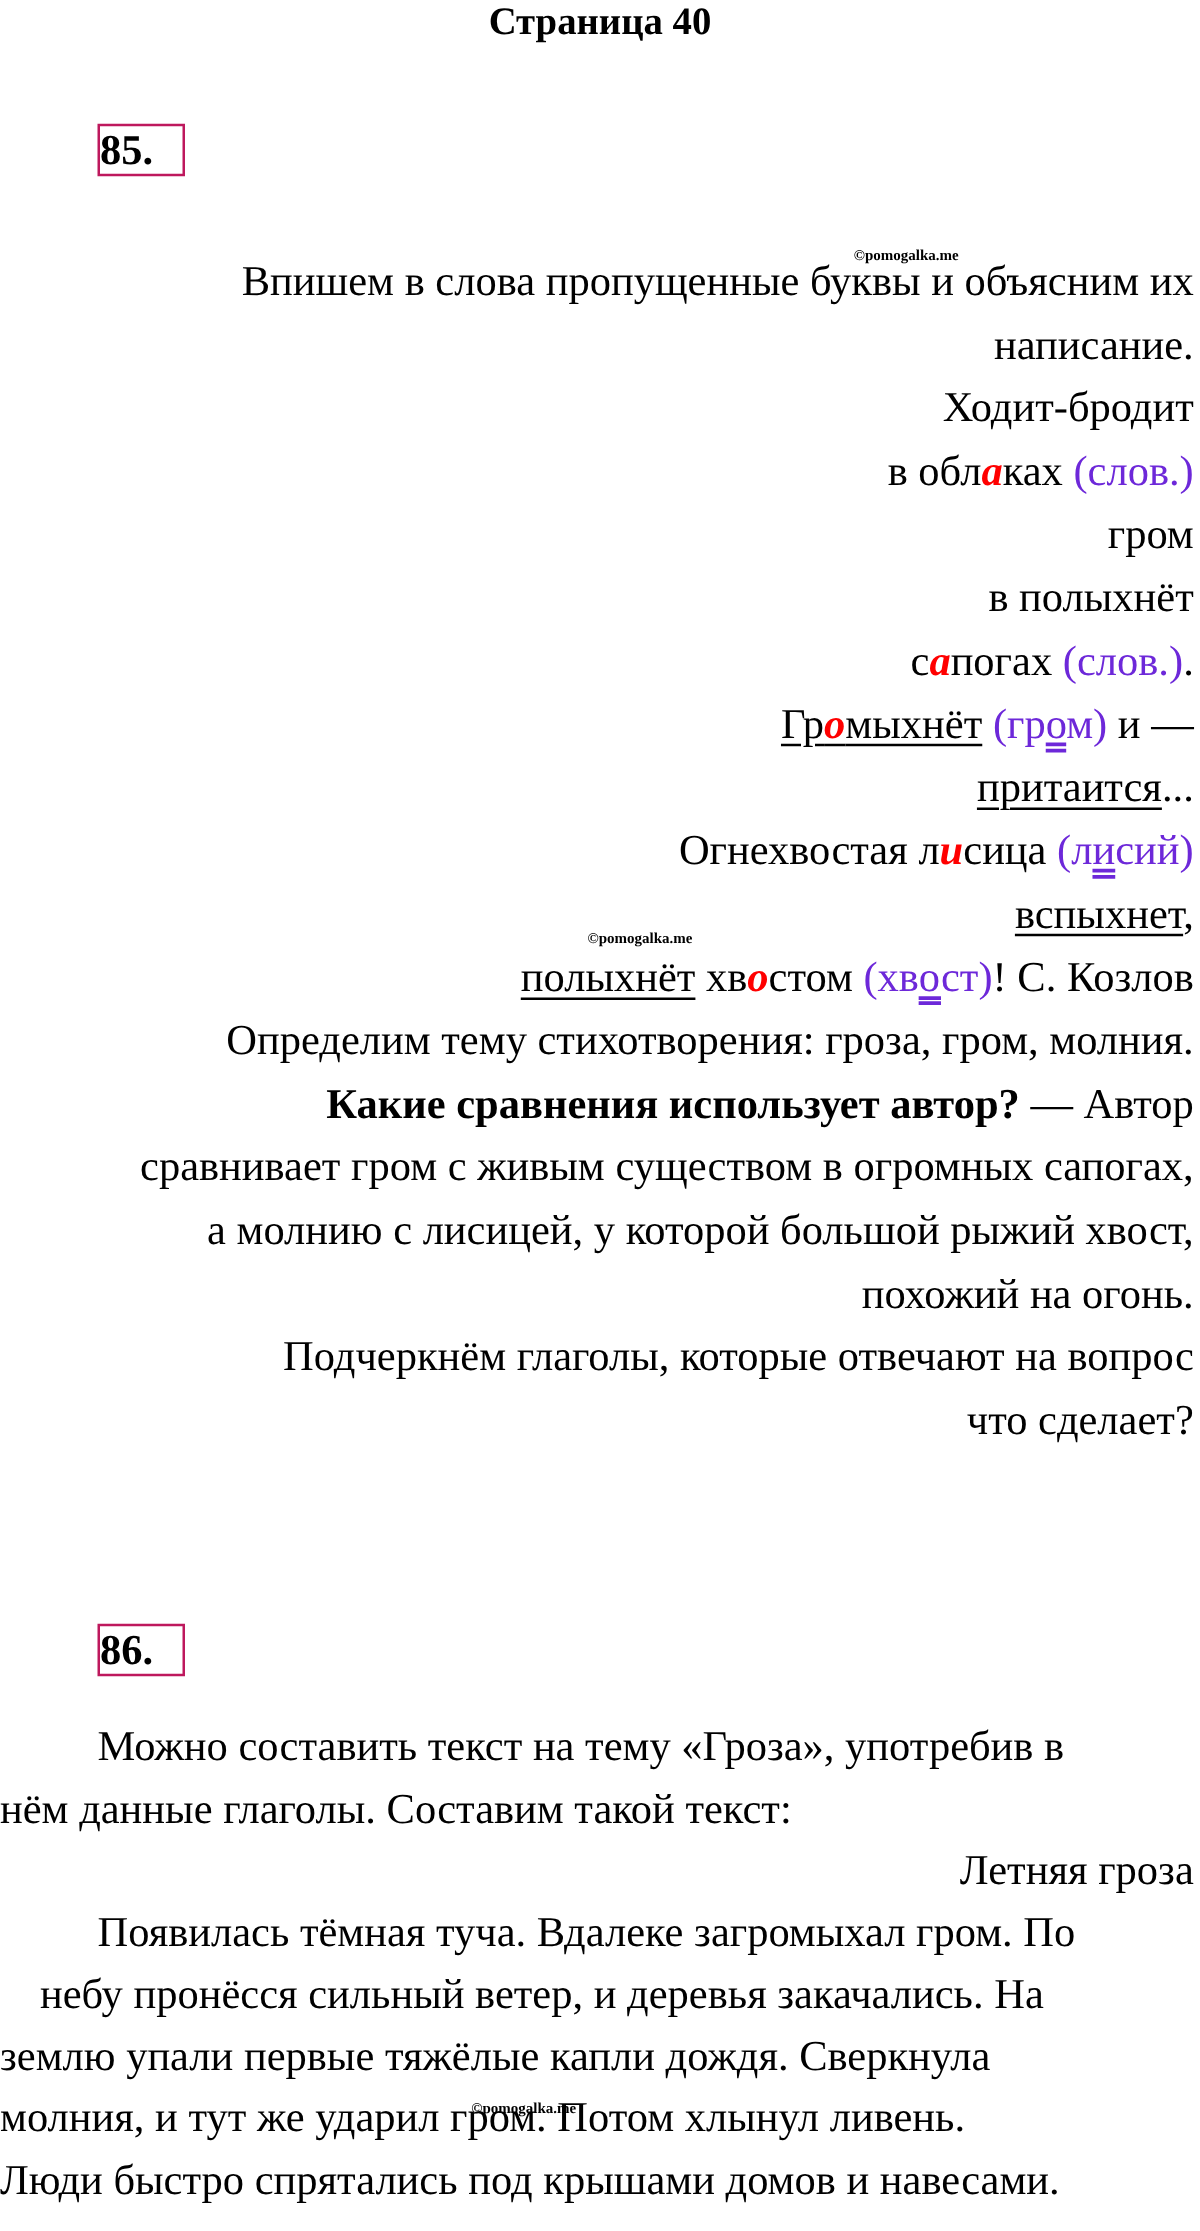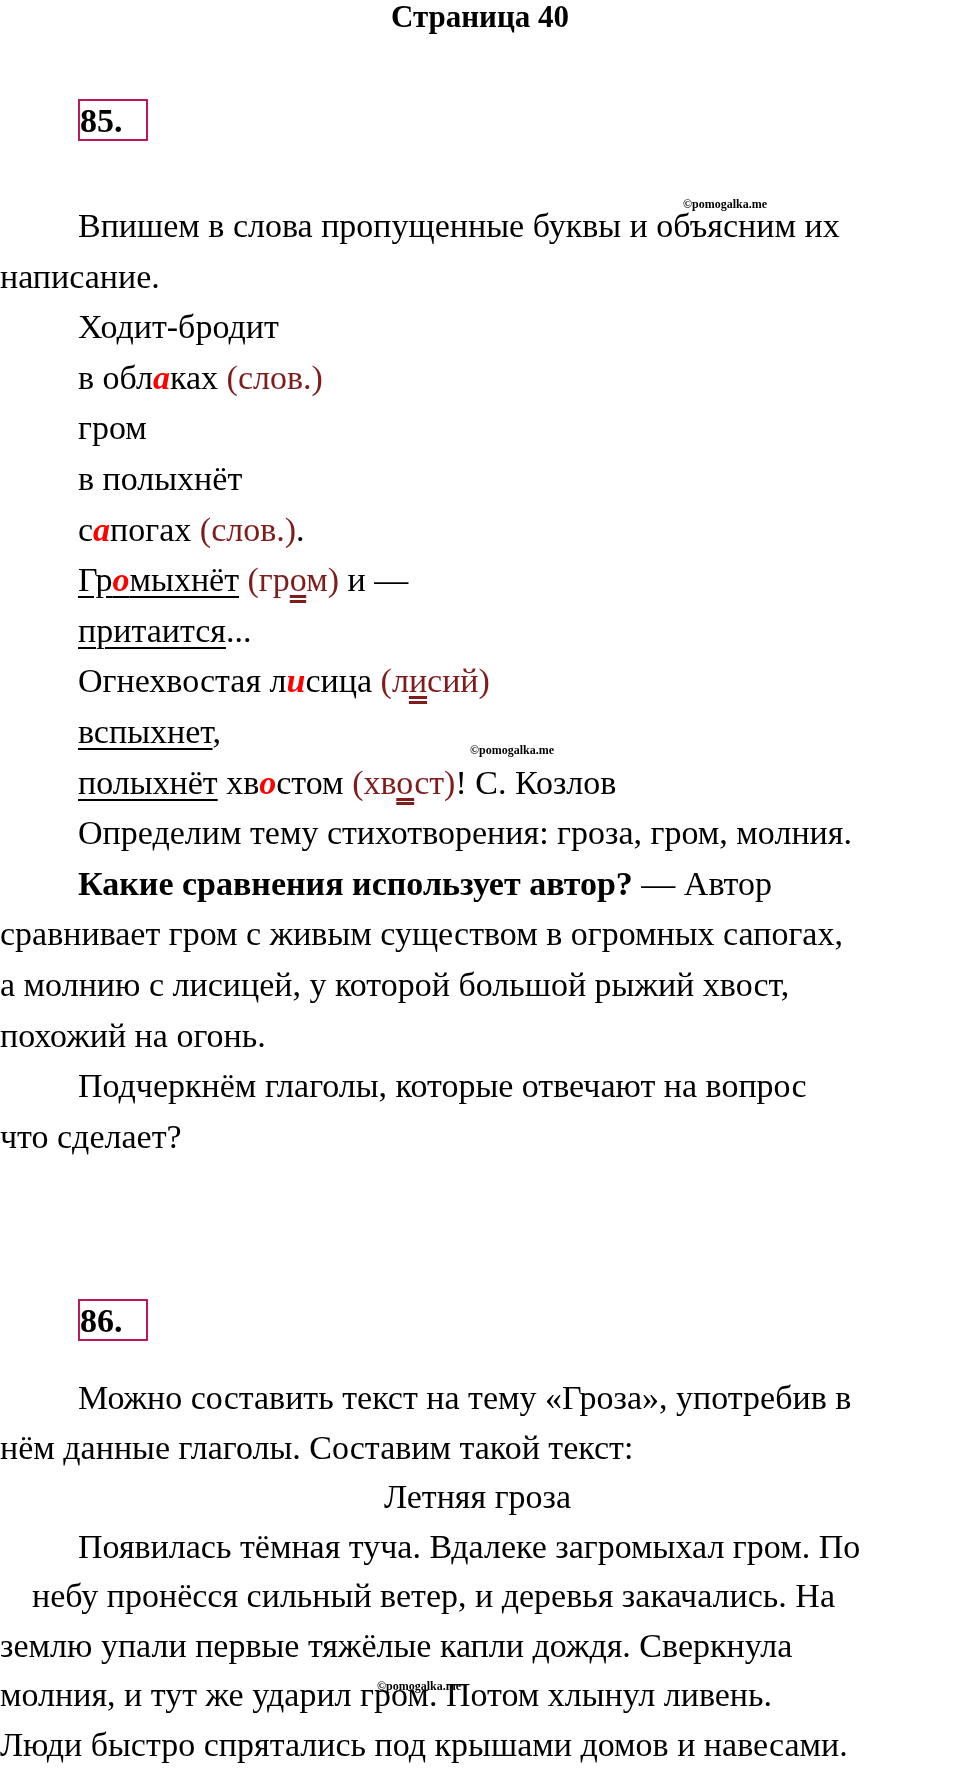--- a/index.html
+++ b/index.html
@@ -8,37 +8,37 @@
   .title { position:absolute; left:0; width:960px; top:-2px; text-align:center;
            font-weight:bold; font-size:31px; line-height:38px; }
   .num-box { position:absolute; left:78px; width:70px; height:42px; border:2px solid #be185d;
              box-sizing:border-box; font-weight:bold; font-size:34px; line-height:40px;
              }
   .wm { position:absolute; font-family:Liberation Serif, serif;
         font-weight:bold; font-size:12px; line-height:18px; white-space:nowrap; }
   .block { position:absolute; left:0; width:955px; font-size:34px; line-height:50.6px; }
   .line { height:50.6px; white-space:nowrap; }
   .ind { padding-left:78px; }
-  .center { text-align:center; }
+  .center { text-align:right; }
   .red { color:#ff0000; font-weight:bold; font-style:italic; }
-  .gray { color:#7f1d1d; }
+  .gray { color:#6d28d9; }
   .u { text-decoration:underline; text-decoration-thickness:2px; text-underline-offset:5px; }
   .du { text-decoration:underline double; text-underline-offset:4px; }
   .b { font-weight:bold; }
 </style>
 </head>
 <body>
 
 <div class="title">Страница 40</div>
 
 <div class="num-box" style="top:99px;">85.</div>
 
 <div class="wm" style="left:683px; top:195px;">©pomogalka.me</div>
 
-<div class="block" style="top:201px;">
+<div class="block" style="top:201px;text-align:right;">
   <div class="line ind">Впишем в слова пропущенные буквы и объясним их</div>
   <div class="line">написание.</div>
 
   <div class="line ind">Ходит-бродит</div>
   <div class="line ind"><span>в обл</span><span class="red">а</span><span>ках</span> <span class="gray">(слов.)</span></div>
   <div class="line ind">гром</div>
   <div class="line ind">в полыхнёт</div>
   <div class="line ind"><span>с</span><span class="red">а</span><span>погах</span> <span class="gray">(слов.)</span><span>.</span></div>
   <div class="line ind"><span class="u"><span>Гр</span><span class="red">о</span><span>мыхнёт</span></span> <span class="gray"><span>(гр</span><span class="du">о</span><span>м)</span></span> <span>и —</span></div>
   <div class="line ind"><span class="u">притаится</span><span>...</span></div>

